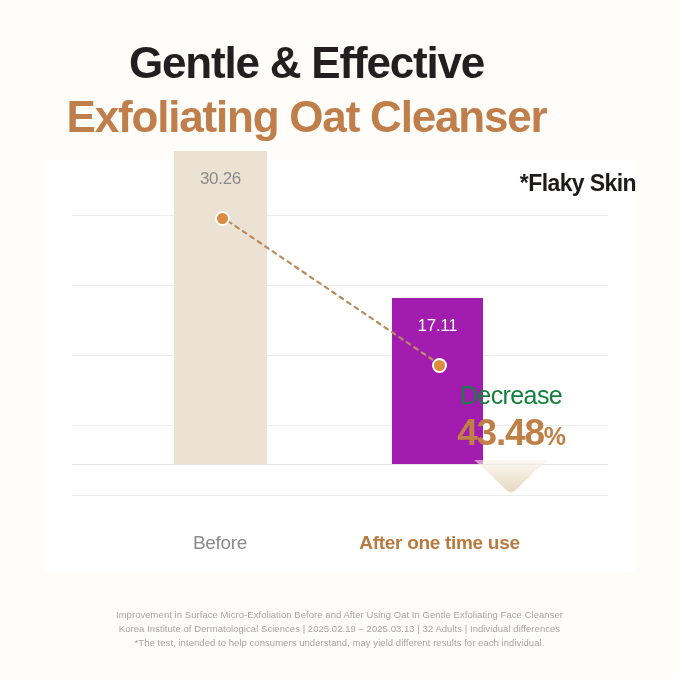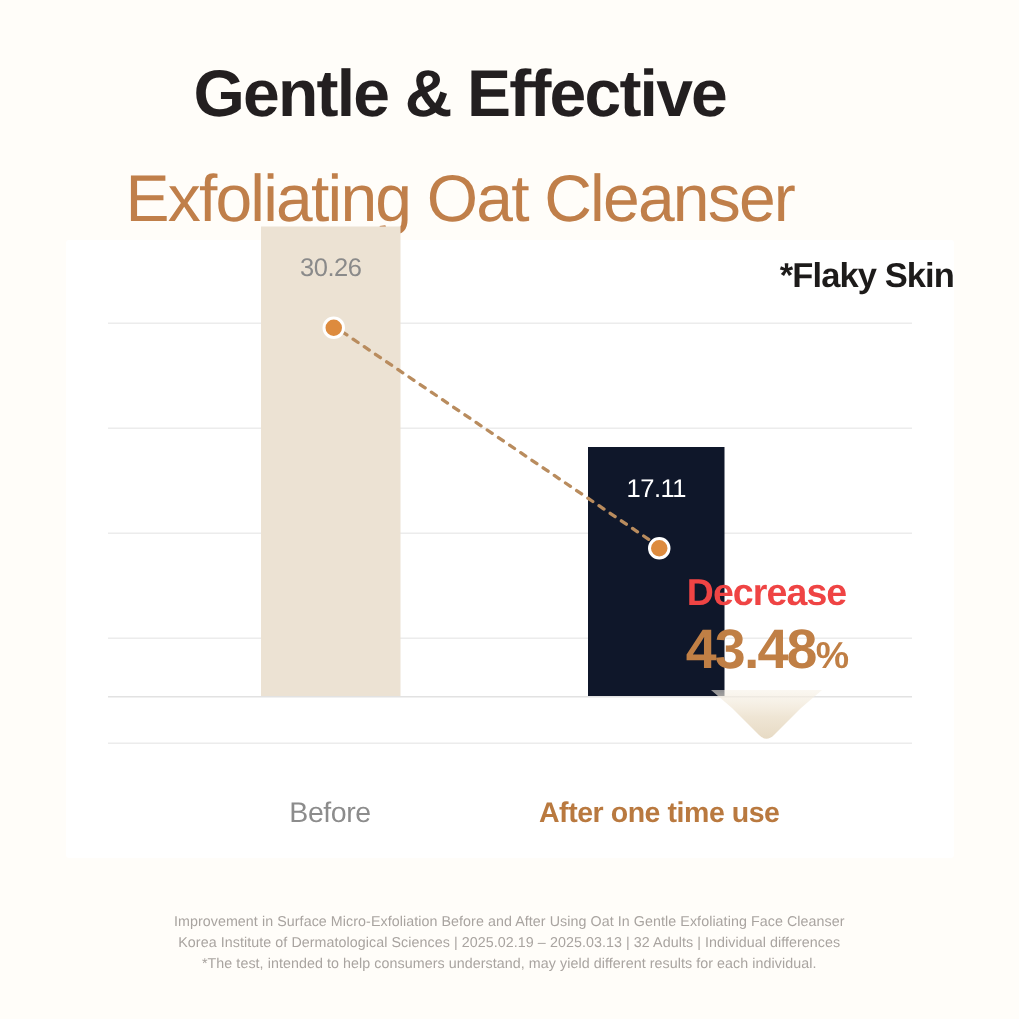--- a/index.html
+++ b/index.html
@@ -27,25 +27,25 @@
     display: block;
     font-size: 44px;
     font-weight: 700;
     letter-spacing: -1.2px;
     color: #231f20;
     line-height: 1.15;
   }
   .headline-line2 {
     display: block;
     font-size: 44px;
-    font-weight: 400;
+    font-weight: 700;
     letter-spacing: -1.2px;
     color: #c07f4a;
     line-height: 1.18;
-    margin-top: 18px;
+    margin-top: 2px;
   }
 
   
   .card {
     position: absolute;
     left: 44px;
     top: 160px;
     width: 592px;
     height: 412px;
     background: #ffffff;
@@ -95,21 +95,21 @@
     text-align: center;
   }
   .bar-before {
     left: 102px;
     width: 93px;
     background: #ece2d3;
   }
   .bar-after {
     left: 320px;
     width: 91px;
-    background: #0f172a;
+    background: #a21caf;
   }
   .bar-value {
     position: absolute;
     left: 0;
     width: 100%;
     top: 18px;
     font-size: 17px;
     font-weight: 400;
     letter-spacing: -0.3px;
   }
@@ -168,22 +168,22 @@
   .callout {
     position: absolute;
     left: 372px;
     top: 222px;
     width: 190px;
     text-align: center;
     z-index: 4;
   }
   .callout-label {
     font-size: 25px;
-    font-weight: 700;
-    color: #ef4444;
+    font-weight: 400;
+    color: #15803d;
     letter-spacing: -0.6px;
     line-height: 1.1;
   }
   .callout-value {
     font-size: 37px;
     font-weight: 700;
     color: #c07f45;
     letter-spacing: -1.2px;
     line-height: 1.15;
     margin-top: 2px;

